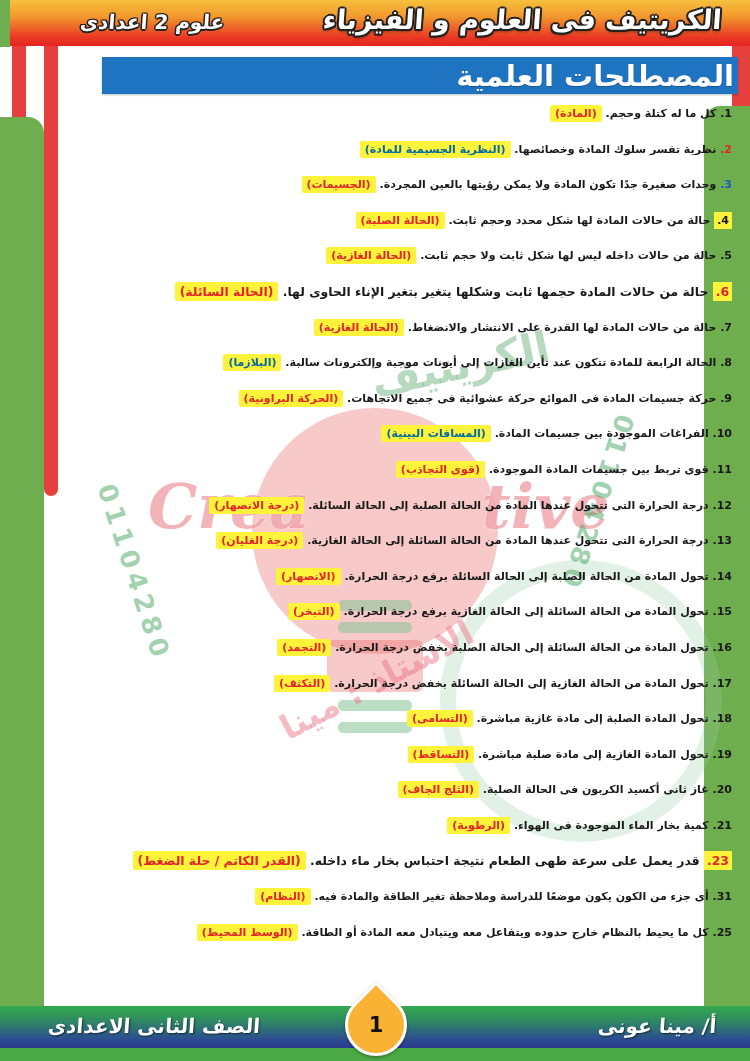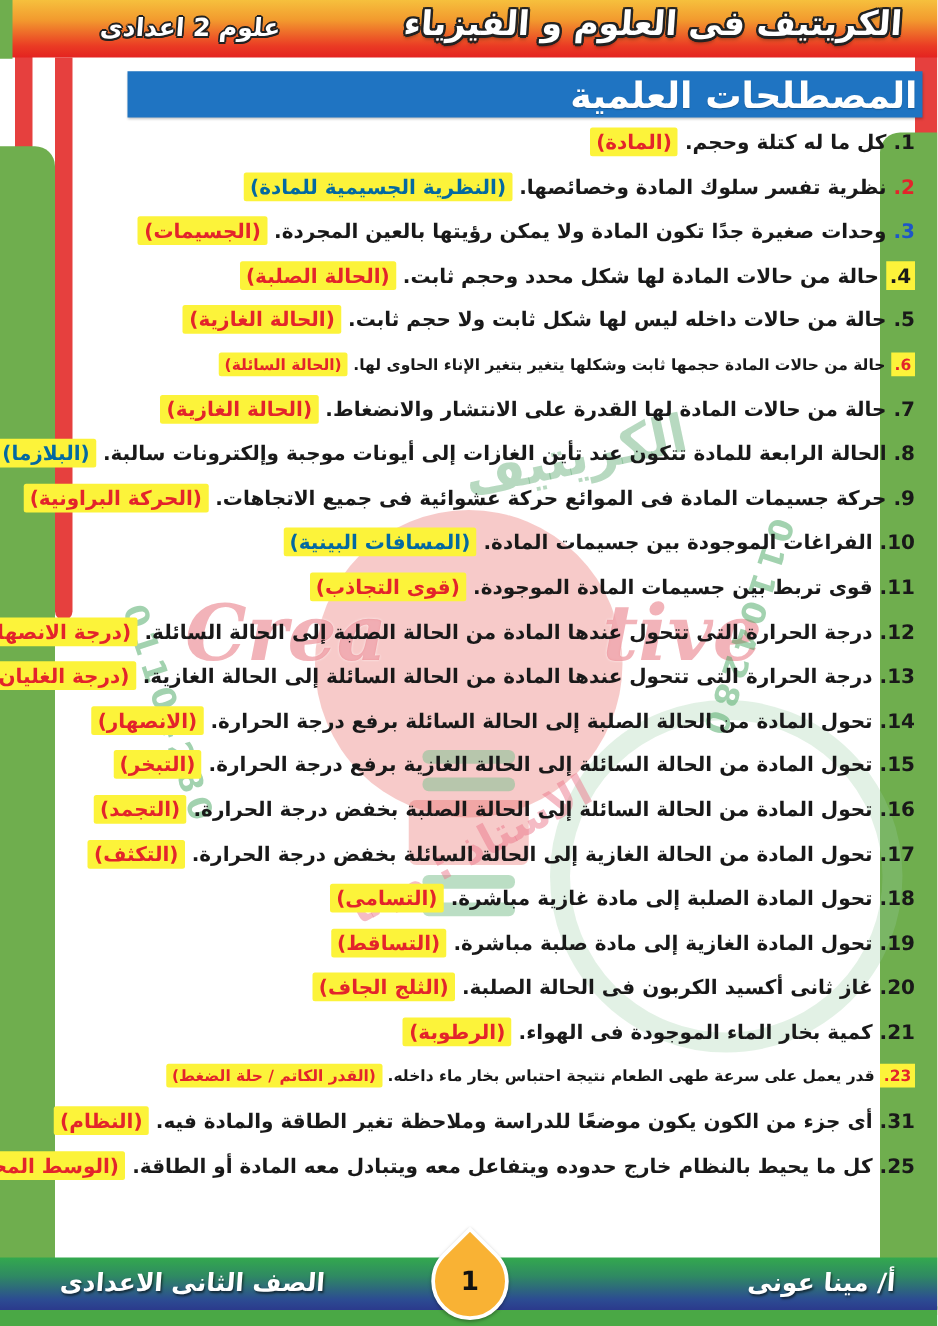--- a/index.html
+++ b/index.html
@@ -47,22 +47,22 @@
   }
   
   #terms-list{
     position:absolute;top:96px;left:58px;right:18px;z-index:3;
     margin:0;padding:0;list-style:none;
   }
   .row{
     height:35.6px;line-height:35.6px;direction:rtl;text-align:right;
     white-space:nowrap;font-weight:bold;color:#191919;
   }
-  .sz-n{font-size:16px;}
-  .sz-m{font-size:16px;}
+  .sz-n{font-size:11px;}
+  .sz-m{font-size:11px;}
   .sz-s{font-size:12.4px;}
   .num-black{color:#191919;}
   .num-red{color:#e3242b;}
   .num-blue{color:#1e56c8;}
   .num-hlblack{color:#191919;background:#fcf33a;padding:2px 3px;}
   .num-hlred{color:#e3242b;background:#fcf33a;padding:2px 3px;}
   .ans{background:#fcf33a;padding:2px 5px;border-radius:2px;}
   .ans-red{color:#e3242b;}
   .ans-blue{color:#0369a1;}
   

